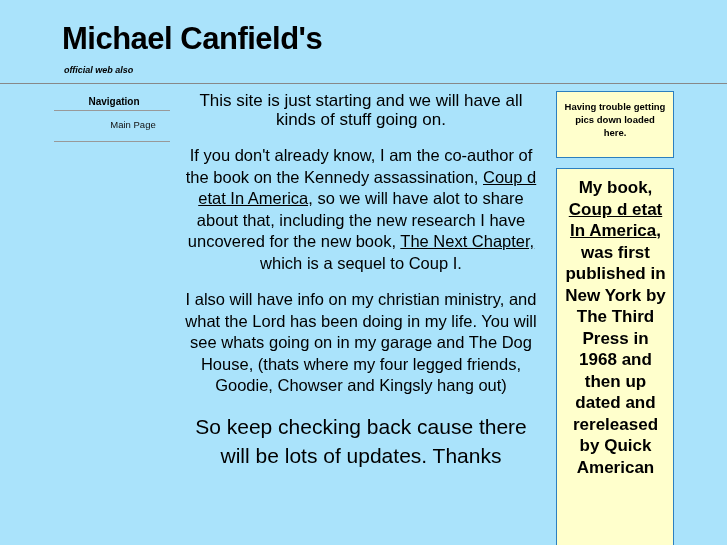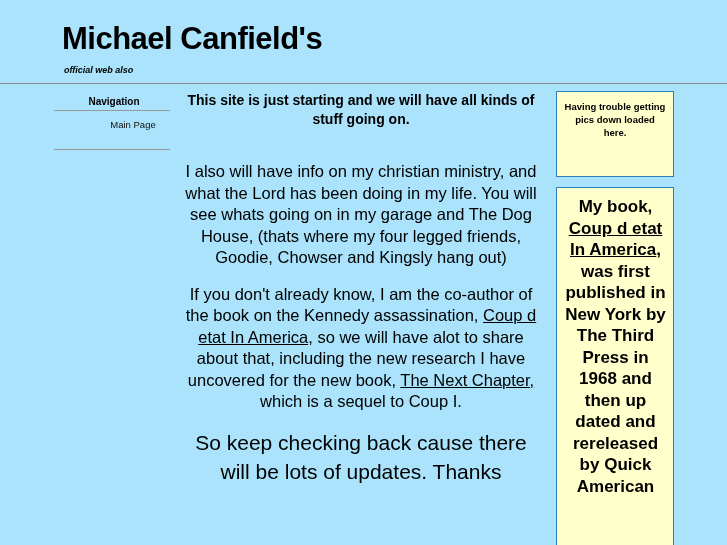--- a/index.html
+++ b/index.html
@@ -70,21 +70,21 @@
     width: 116px;
   }
   .nav-list {
     list-style: none;
     margin: 6px 0 0 0;
     padding: 0;
   }
   .nav-list li {
     font-size: 9.5px;
     color: #111;
-    padding: 2px 0 18px 4px;
+    padding: 2px 0 10px 4px;
     margin-left: 34px;
   }
   .nav-rule2 {
     height: 1px;
     background: #999;
     width: 116px;
     margin-top: 1px;
   }
   
   .main {
@@ -93,24 +93,24 @@
     margin-top: 7px;
     flex: 0 0 auto;
   }
   .main p {
     font-size: 16.5px;
     line-height: 21.5px;
     color: #000;
     margin: 0 0 15px 0;
   }
   .main p.lead {
-    font-weight: bold;
-    font-size: 14px;
+    font-weight: normal;
+    font-size: 17px;
     line-height: 19px;
-    margin-bottom: 32px;
+    margin-bottom: 16px;
   }
   .main p.big {
     font-size: 21px;
     line-height: 29px;
     margin-top: 13px;
     margin-bottom: 18px;
   }
   .u {
     text-decoration: underline;
   }
@@ -118,21 +118,21 @@
   .rail {
     position: absolute;
     left: 556px;
     top: 0;
     width: 118px;
   }
   .note-box {
     margin-top: 7px;
     background: #ffffcc;
     border: 1px solid #2b7fbf;
-    padding: 8px 7px 23px 7px;
+    padding: 8px 7px 4px 7px;
     font-size: 9.5px;
     font-weight: bold;
     line-height: 13px;
     color: #000;
     min-height: 53px;
   }
   .promo-box {
     margin-top: 10px;
     background: #ffffcc;
     border: 1px solid #2b7fbf;
@@ -163,27 +163,27 @@
       <div class="nav-rule"></div>
       <ul class="nav-list">
         <li>Main Page</li>
       </ul>
       <div class="nav-rule2"></div>
     </div>
 
     <div class="main">
       <p class="lead">This site is just starting and we will have all kinds of stuff going on.</p>
 
-      <p>I also will have info on my christian ministry, and what the Lord has been doing in my life. You will see whats going on in my garage and The Dog House, (thats where my four legged friends, Goodie, Chowser and Kingsly hang out)</p>
-
       <p>
         <span>If you don't already know, I am the co-author of the book on the Kennedy assassination,</span>
         <span class="u">Coup d etat In America,</span><span> so we will have alot to share about that, including the new research I have uncovered for the new book,</span>
         <span class="u">The Next Chapter,</span><span> which is a sequel to Coup I.</span>
       </p>
+
+      <p>I also will have info on my christian ministry, and what the Lord has been doing in my life. You will see whats going on in my garage and The Dog House, (thats where my four legged friends, Goodie, Chowser and Kingsly hang out)</p>
 
       <p class="big">So keep checking back cause there will be lots of updates. Thanks</p>
     </div>
 
     <div class="rail">
       <div class="note-box">Having trouble getting pics down loaded here.</div>
       <div class="promo-box">
         <span>My book,</span>
         <span class="u">Coup d etat In America</span><span>, was first published in New York by The Third Press in 1968 and then up dated and rereleased by Quick American</span>
       </div>

